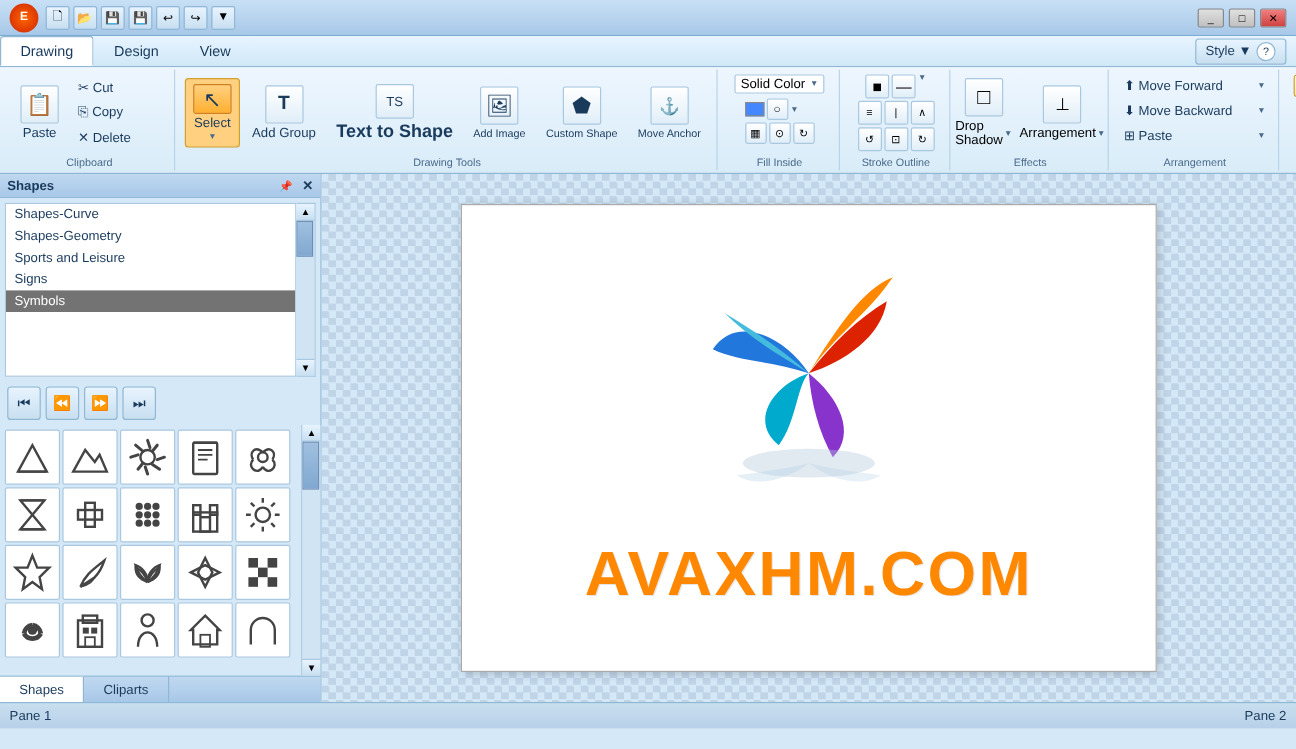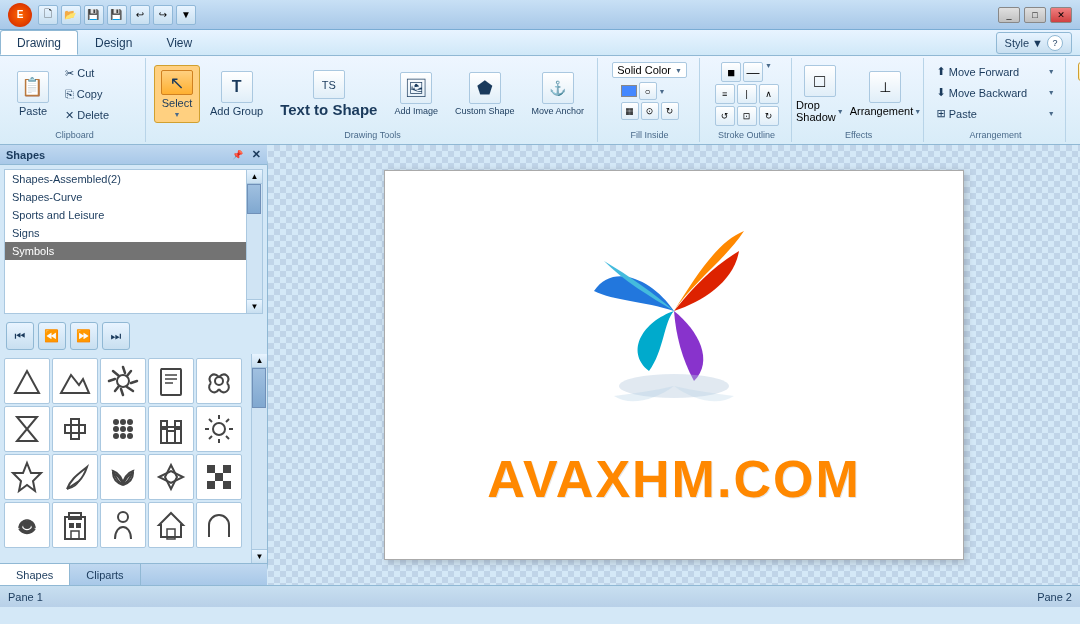--- a/index.html
+++ b/index.html
@@ -205,21 +205,20 @@
     
     .main-layout { display: flex; height: calc(624px - 30px - 26px - 84px - 22px - 22px); }
 
     
     .shapes-panel {
       width: 268px;
       background: #d4e8f7;
       border-right: 1px solid #90b8d4;
       display: flex;
       flex-direction: column;
-      border-radius: 21px;
     }
     .panel-header {
       background: linear-gradient(to bottom, #c0d8f0, #a8c8e8);
       padding: 3px 6px;
       display: flex;
       align-items: center;
       justify-content: space-between;
       border-bottom: 1px solid #90b8d4;
       font-size: 11px;
       color: #1a3a5c;
@@ -565,22 +564,22 @@
     <div class="panel-header">
       <span>Shapes</span>
       <div style="display:flex;gap:8px;align-items:center;">
         <span style="font-size:9px;color:#4a6a8a;">📌</span>
         <span>✕</span>
       </div>
     </div>
 
     <div style="display:flex;margin:4px;">
       <div class="shape-list" style="flex:1;margin:0;">
-        <div class="shape-list-item">Shapes-Assembled(2)</div>
         <div class="shape-list-item">Shapes-Curve</div>
+        <div class="shape-list-item">Shapes-Geometry</div>
         <div class="shape-list-item">Sports and Leisure</div>
         <div class="shape-list-item">Signs</div>
         <div class="shape-list-item selected">Symbols</div>
 
       </div>
       <div style="display:flex;flex-direction:column;width:16px;background:#d4e8f7;border:1px solid #aac8e0;border-left:none;">
         <div style="height:14px;display:flex;align-items:center;justify-content:center;cursor:pointer;font-size:8px;border-bottom:1px solid #aac8e0;background:linear-gradient(to bottom,#e8f4ff,#c8dff0);">▲</div>
         <div style="flex:1;background:#d0e4f4;">
           <div style="width:14px;height:30px;background:linear-gradient(to bottom,#a0c0e0,#80a8d0);border:1px solid #7090b8;"></div>
         </div>

